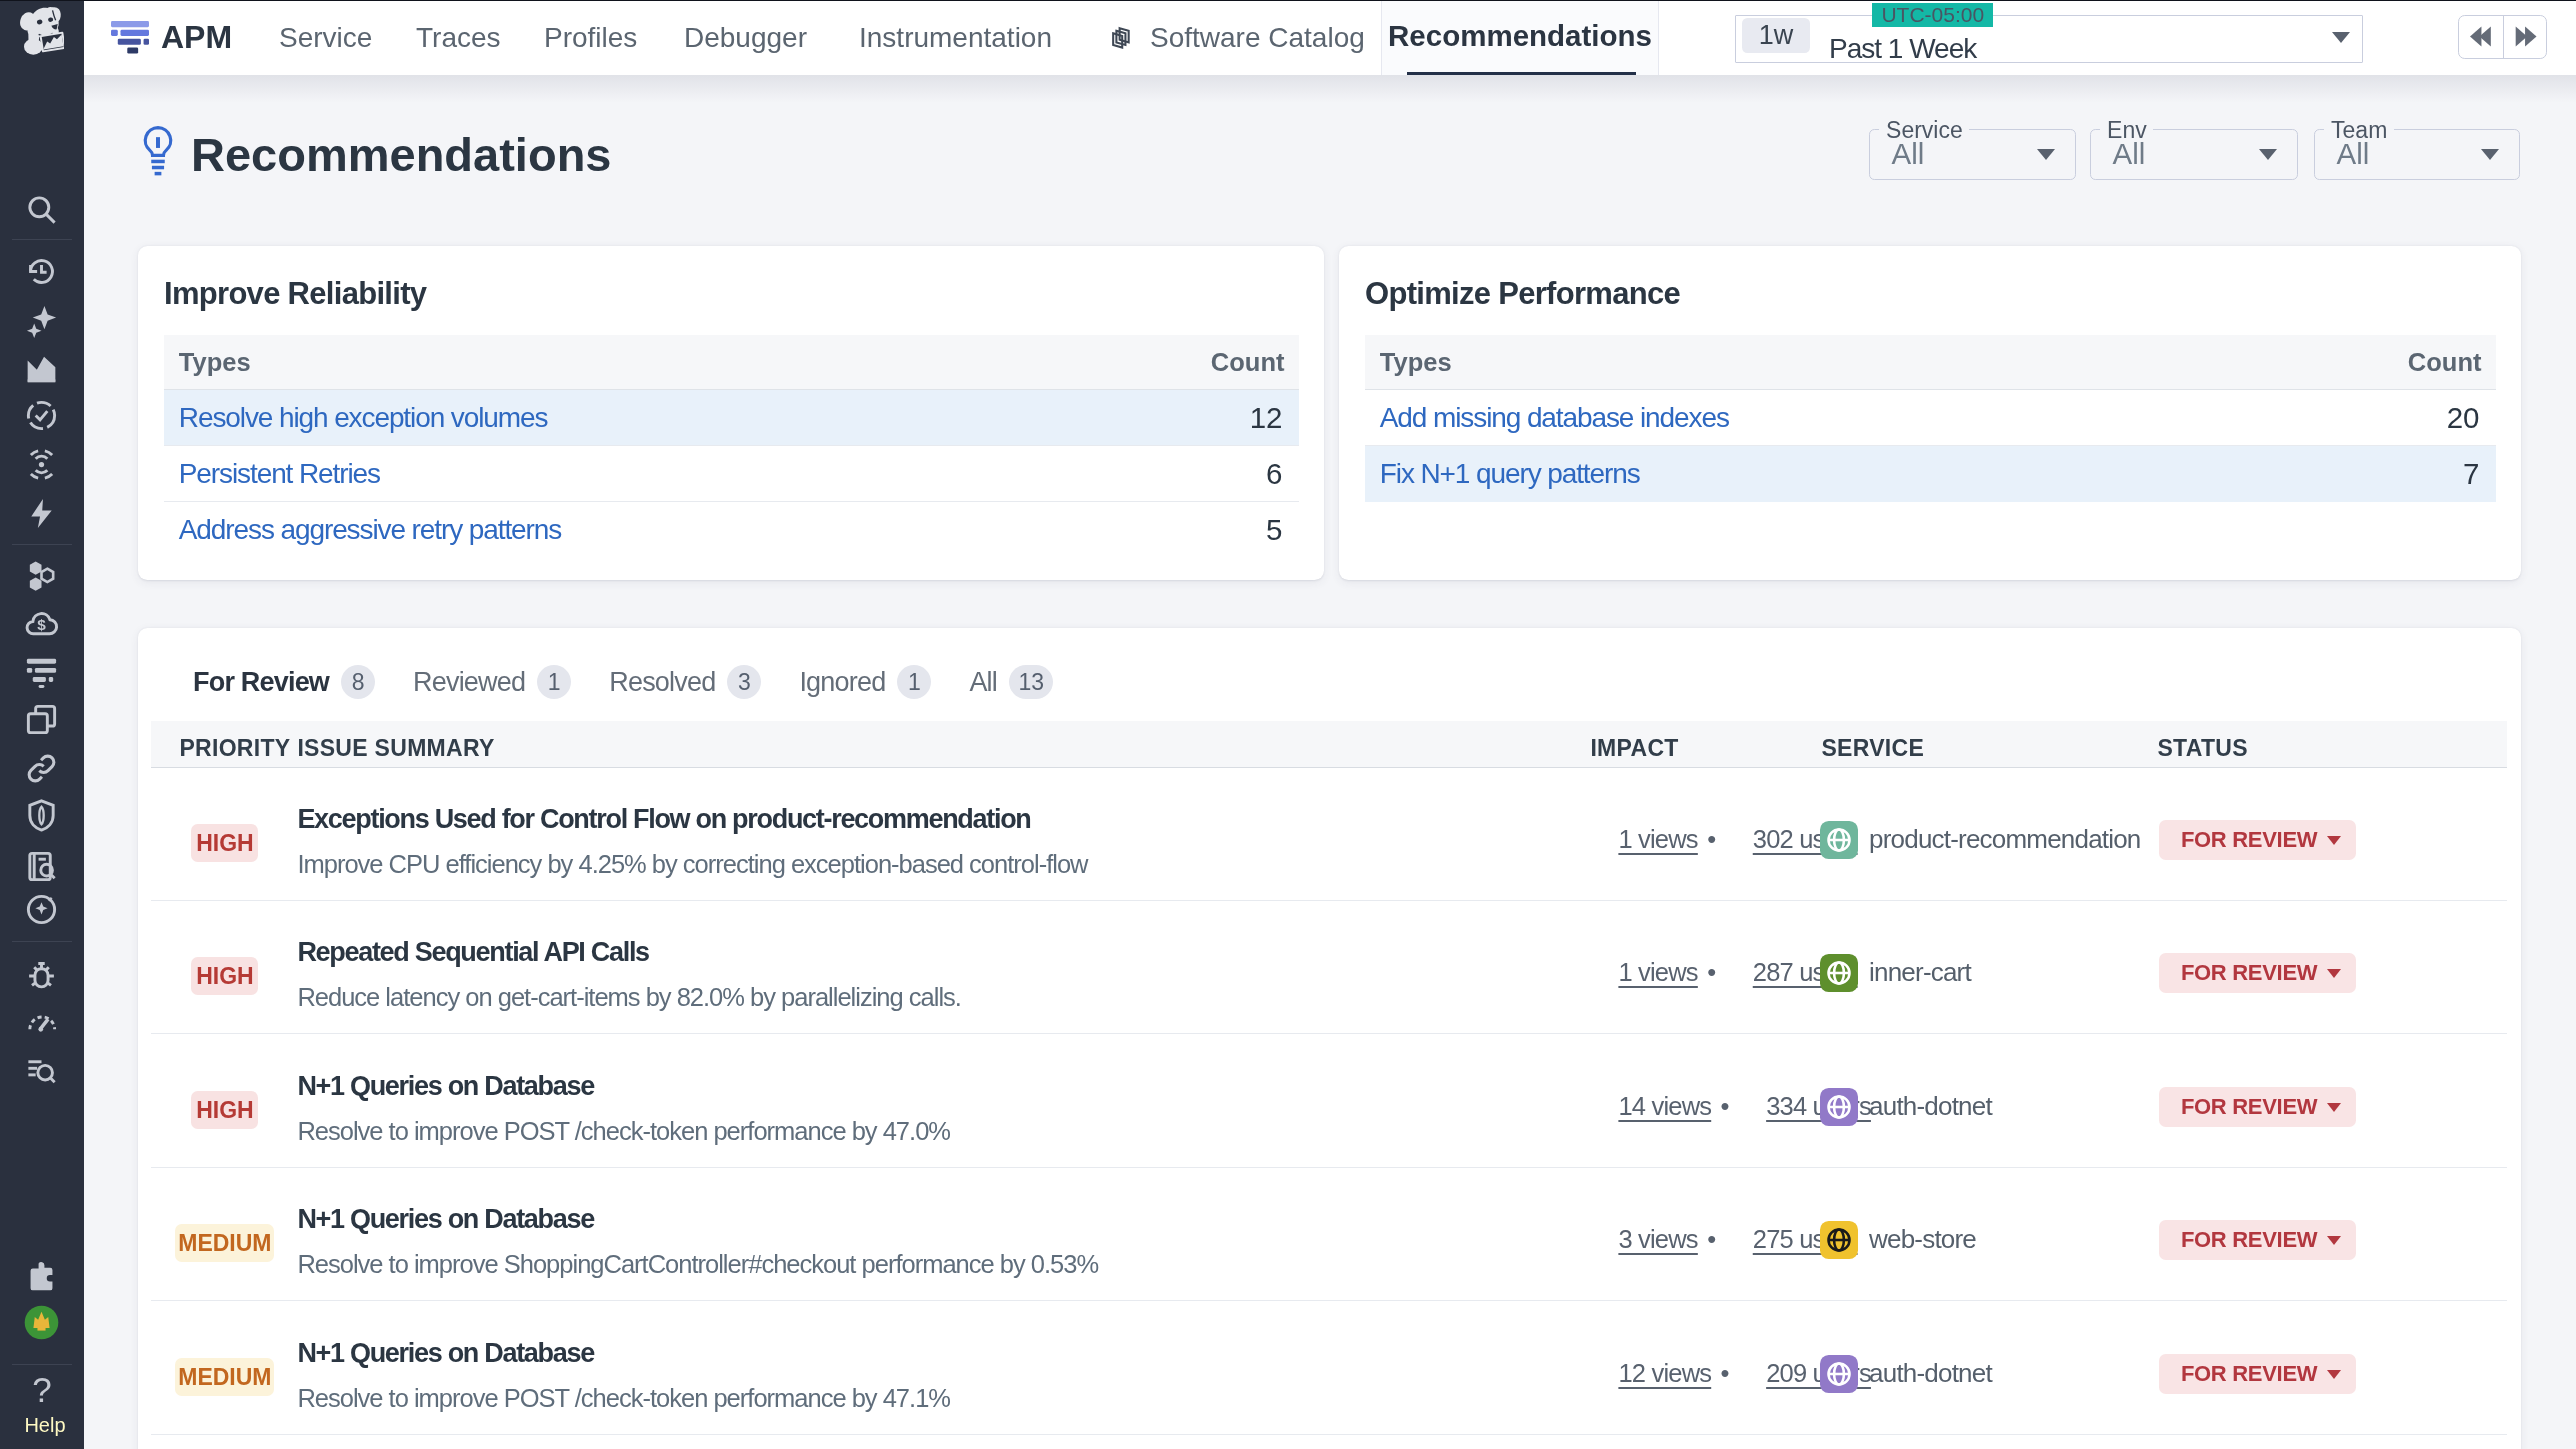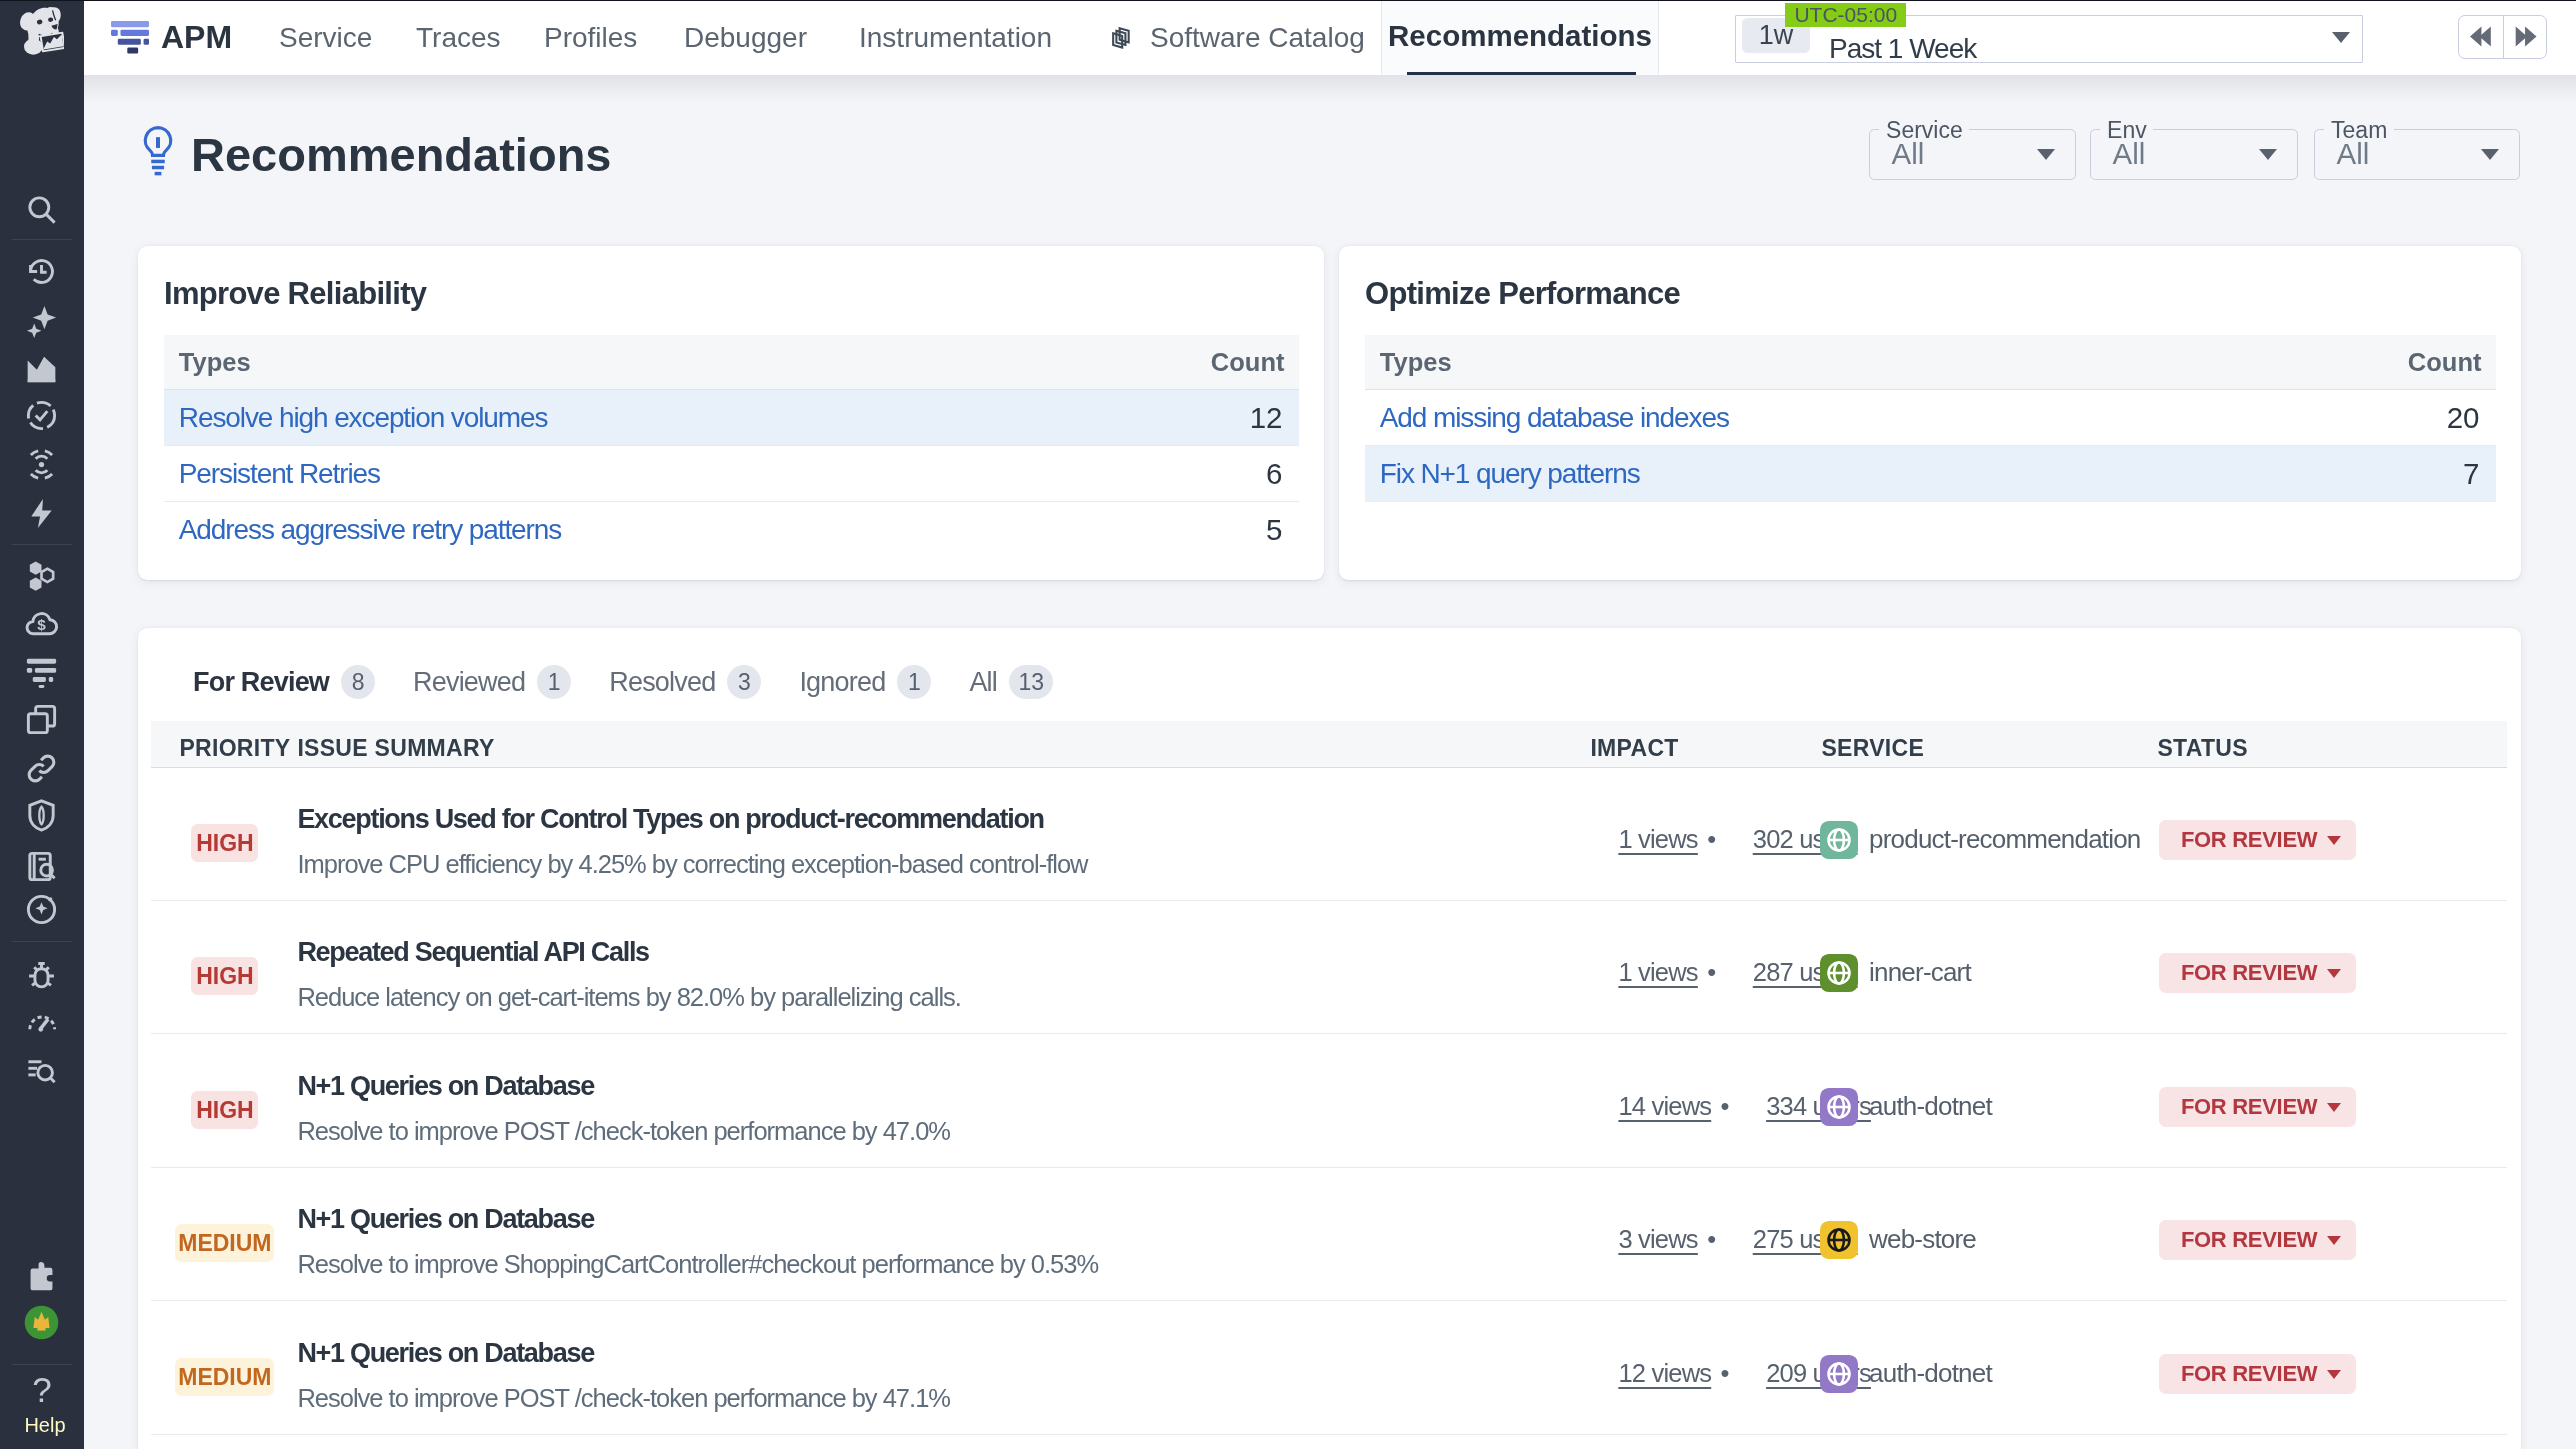--- a/index.html
+++ b/index.html
@@ -18,21 +18,21 @@
 #navshadow { position:absolute; left:84px; top:75px; width:2492px; height:28px; background:linear-gradient(to bottom, rgba(55,60,90,0.10), rgba(55,60,90,0.0)); z-index:5; }
 .navlink { position:absolute; top:0; height:75px; line-height:75px; font-size:28px; color:#5b6570; }
 #apmlogo { position:absolute; left:27px; top:21px; }
 #apmtext { position:absolute; left:77px; top:0; height:75px; line-height:75px; font-size:32px; font-weight:bold; color:#2b3542; }
 #activetab { position:absolute; left:1297px; top:0; width:278px; height:75px; background:#fafbfd; border-left:0.7px solid #e6e8f0; border-right:0.7px solid #e6e8f0; }
 #activetab .label { position:absolute; left:0; width:100%; text-align:center; top:0; height:72px; line-height:72px; font-size:29.5px; font-weight:bold; color:#2b3542; }
 #activetab .bar { position:absolute; left:25px; bottom:0; width:229px; height:3.4px; background:#233048; }
 
 
 #timepicker { position:absolute; left:1651px; top:14.8px; width:628px; height:48px; border:1.3px solid #c9cede; border-radius:1px; background:#fff; }
-#utclabel { position:absolute; left:1701px; top:2.7px; height:24px; line-height:24px; padding:0 9.4px; background:#84cc16; font-size:21px; color:#4a5563; z-index:2; }
+#utclabel { position:absolute; left:1788px; top:2.7px; height:24px; line-height:24px; padding:0 9.4px; background:#14b8a6; font-size:21px; color:#4a5563; z-index:2; }
 #chip1w { position:absolute; left:6px; top:2.7px; width:68px; height:35px; background:#e8eaf1; border-radius:5.4px; text-align:center; line-height:35px; font-size:27px; color:#3a4450; }
 #tptext { position:absolute; left:93px; top:0; height:42px; line-height:42px; font-size:28px; letter-spacing:-1px; color:#323d4a;margin-top:12px; }
 .caret { width:0; height:0; border-left:9.4px solid transparent; border-right:9.4px solid transparent; border-top:11.4px solid #59616e; display:inline-block; }
 #tpcaret { position:absolute; right:12px; top:16px; }
 #arrowsbox { position:absolute; left:2374px; top:14.8px; width:89px; height:44px; border:1.3px solid #c9cede; border-radius:6.7px; background:#fff; }
 #arrowsbox .mid { position:absolute; left:44px; top:0; width:1.3px; height:42px; background:#c9cede; }
 #arrowsbox svg { position:absolute; top:9.4px; }
 
 
 #bulb { position:absolute; left:141px; top:125px; }
@@ -355,21 +355,21 @@
     <span style="left:28px;">PRIORITY</span>
     <span style="left:146px;">ISSUE SUMMARY</span>
     <span style="left:1439px;">IMPACT</span>
     <span style="left:1670px;">SERVICE</span>
     <span style="left:2006px;">STATUS</span>
   </div>
 
   <div class="trow" style="top:140px;">
     <div class="badge high">HIGH</div>
     <div class="texts">
-      <div class="tt">Exceptions Used for Control Types on product-recommendation</div>
+      <div class="tt">Exceptions Used for Control Flow on product-recommendation</div>
       <div class="td">Improve CPU efficiency by 4.25% by correcting exception-based control-flow</div>
     </div>
     <div class="impact">
         <span class="lk">1 views</span>
         <span class="dot">•</span>
         <span class="lk">302 users</span>
       </div>
     <div class="servicecell">
       <div class="servicechip" style="background:#6fb69c;">
           <svg width="28" height="28" viewBox="0 0 24 24" fill="none" stroke="#ffffff" stroke-width="2.2">

